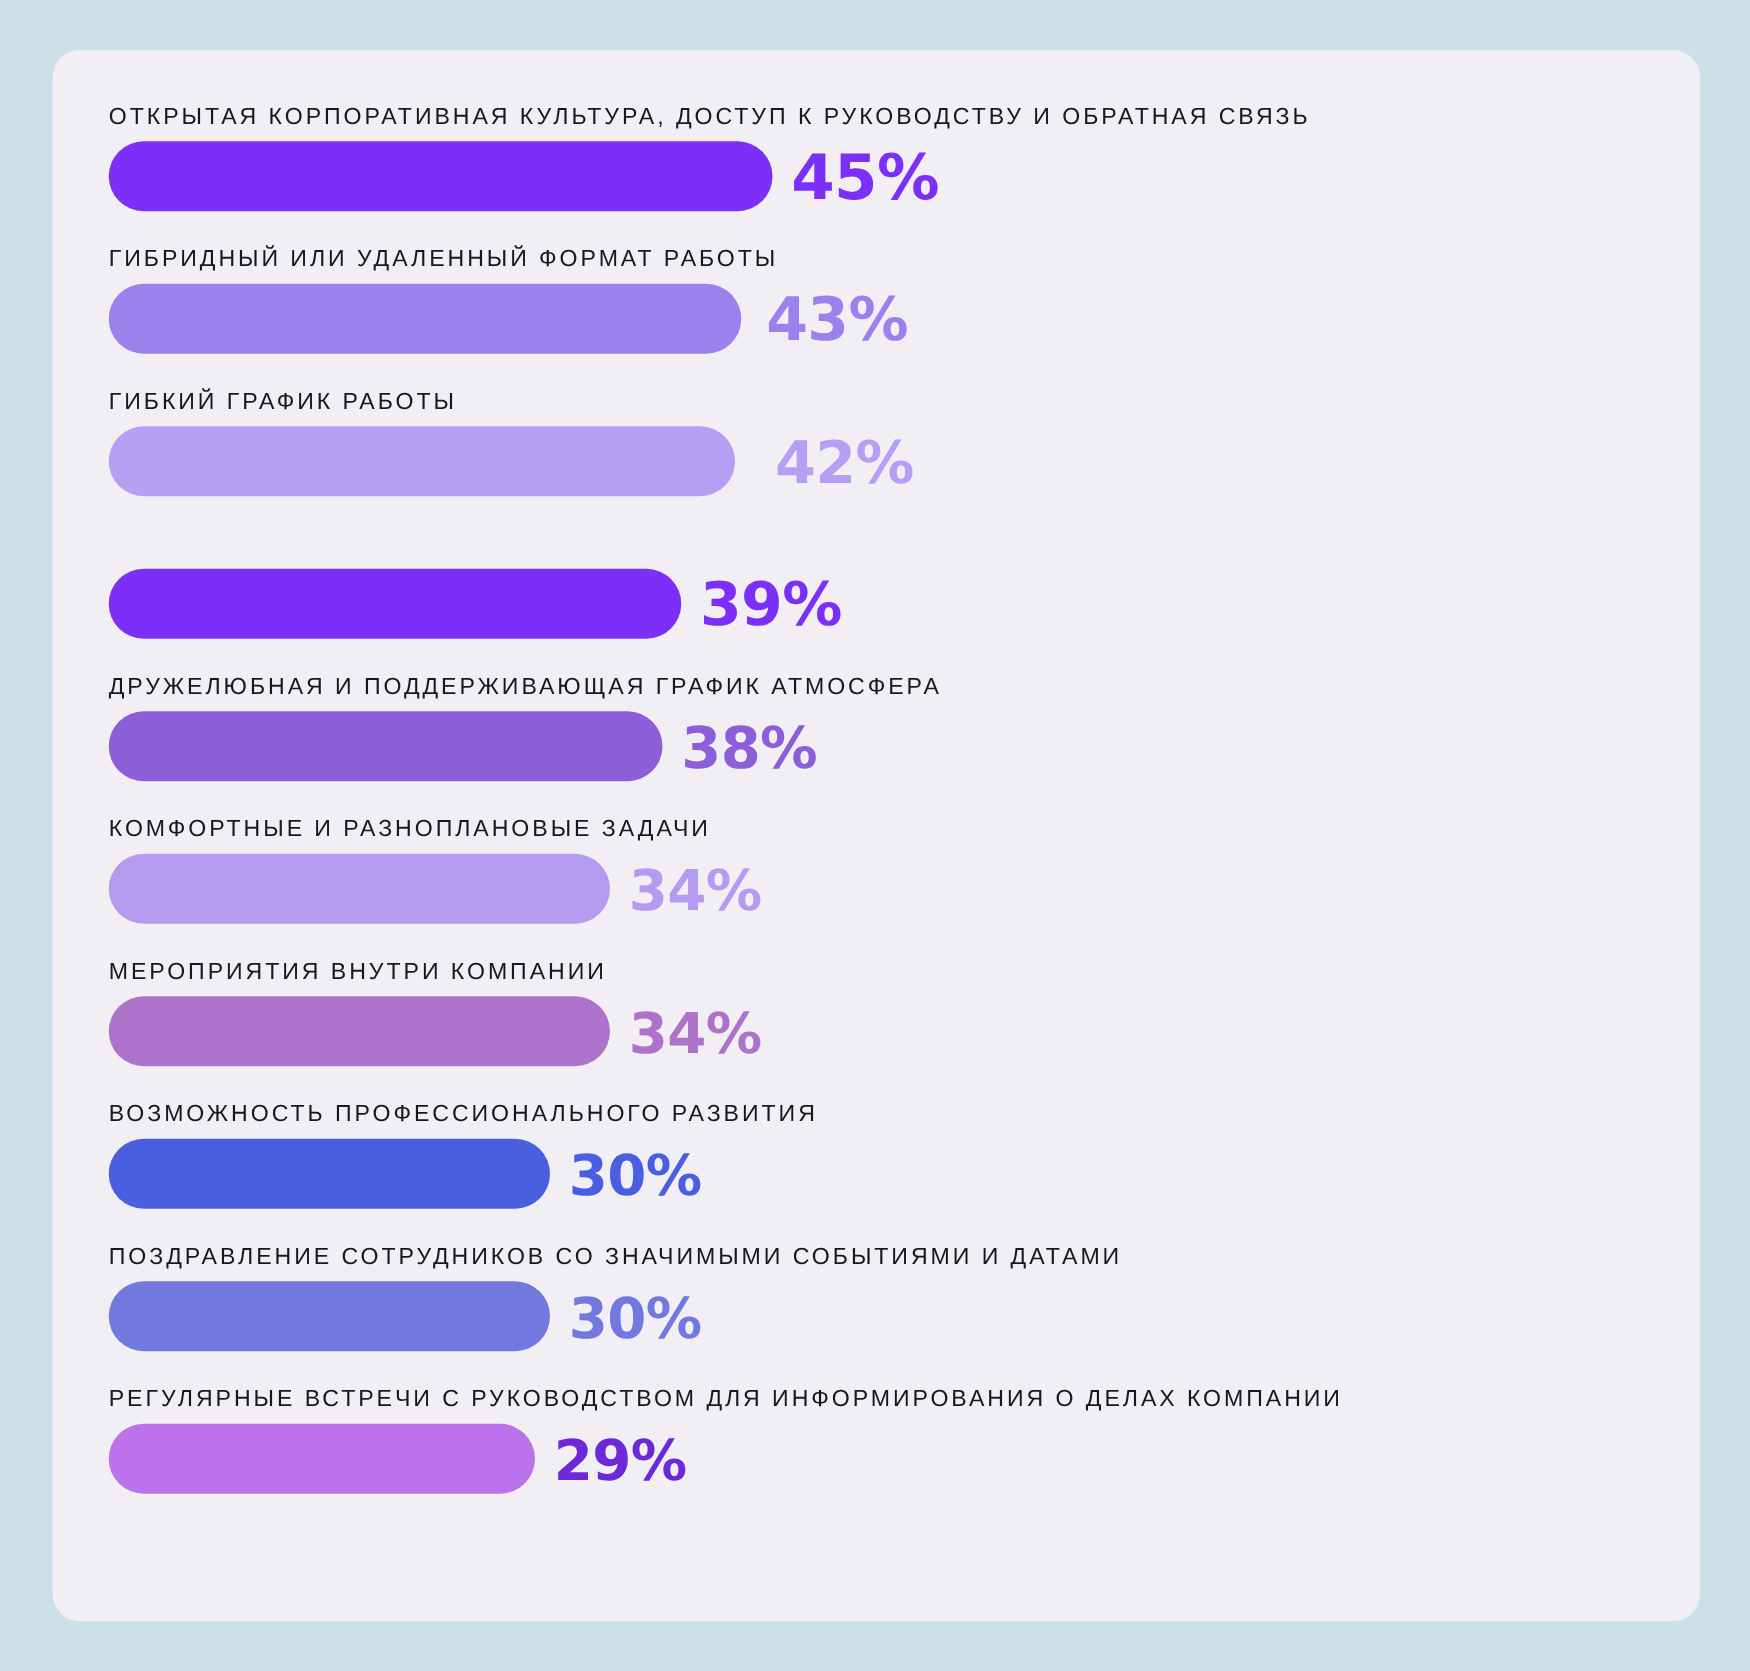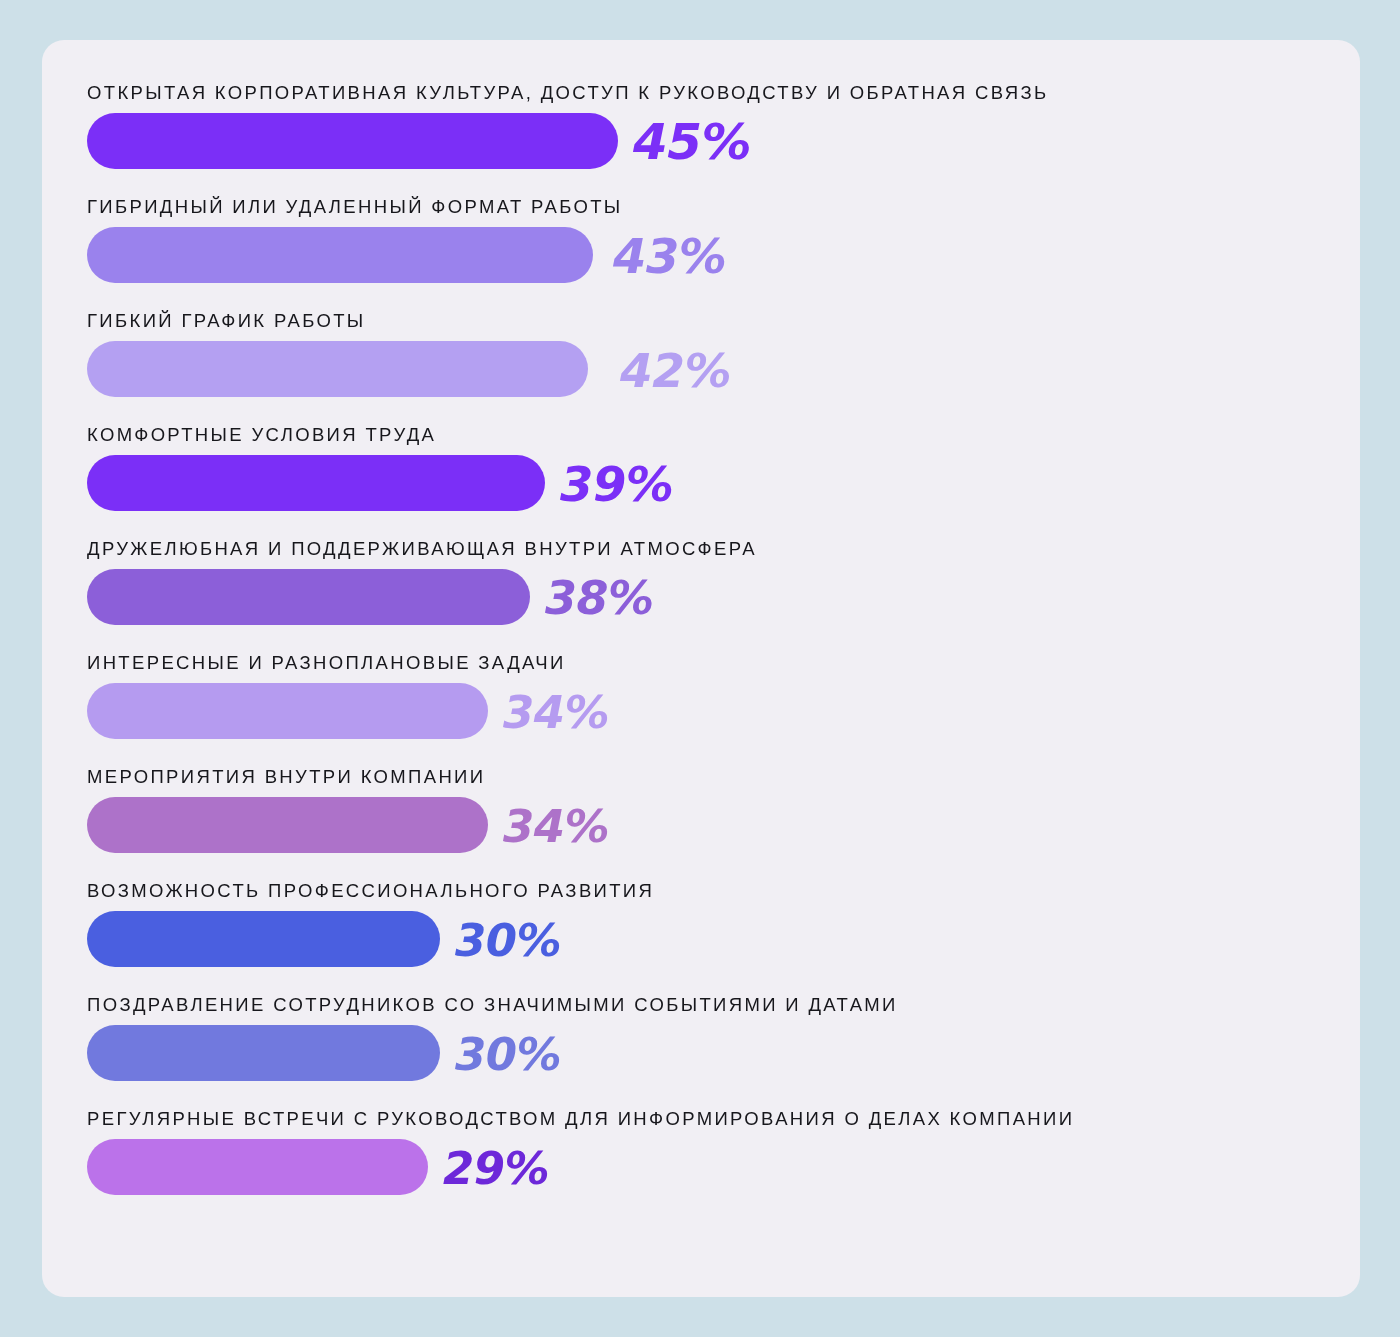--- a/index.html
+++ b/index.html
@@ -52,21 +52,20 @@
     font-family: "Liberation Sans", sans-serif;
   }
 
   .bar-line {
     position: absolute;
     left: 0;
     top: 31px;
     height: 56px;
     display: flex;
     align-items: center;
-    font-style: italic;
   }
 
   .bar-track {
     height: 56px;
     border-radius: 28px;
     flex: none;
   }
 
   .bar-value {
     font-size: 46px;
@@ -100,35 +99,34 @@
         </div>
       </div>
       <div class="bar-row">
         <div class="bar-row-label">ГИБКИЙ ГРАФИК РАБОТЫ</div>
         <div class="bar-line">
           <div class="bar-track" style="width: 501px; background: rgb(180, 160, 242);"></div>
           <div class="bar-value" style="color: rgb(180, 160, 242); font-size: 47px; margin-left: 32px;">42%</div>
         </div>
       </div>
       <div class="bar-row">
-        <div class="bar-row-label">КОМФОРТНЫЕ УСЛОВИЯ ТРУДА</div>
         <div class="bar-line">
           <div class="bar-track" style="width: 458px; background: rgb(123, 47, 247);"></div>
           <div class="bar-value" style="color: rgb(123, 47, 247); font-size: 48px;">39%</div>
         </div>
       </div>
       <div class="bar-row">
-        <div class="bar-row-label">ДРУЖЕЛЮБНАЯ И ПОДДЕРЖИВАЮЩАЯ ВНУТРИ АТМОСФЕРА</div>
+        <div class="bar-row-label">ДРУЖЕЛЮБНАЯ И ПОДДЕРЖИВАЮЩАЯ ГРАФИК АТМОСФЕРА</div>
         <div class="bar-line">
           <div class="bar-track" style="width: 443px; background: rgb(140, 95, 217);"></div>
           <div class="bar-value" style="color: rgb(140, 95, 217); font-size: 46px;">38%</div>
         </div>
       </div>
       <div class="bar-row">
-        <div class="bar-row-label">ИНТЕРЕСНЫЕ И РАЗНОПЛАНОВЫЕ ЗАДАЧИ</div>
+        <div class="bar-row-label">КОМФОРТНЫЕ И РАЗНОПЛАНОВЫЕ ЗАДАЧИ</div>
         <div class="bar-line">
           <div class="bar-track" style="width: 401px; background: rgb(181, 155, 240);"></div>
           <div class="bar-value" style="color: rgb(181, 155, 240); font-size: 45px;">34%</div>
         </div>
       </div>
       <div class="bar-row">
         <div class="bar-row-label">МЕРОПРИЯТИЯ ВНУТРИ КОМПАНИИ</div>
         <div class="bar-line">
           <div class="bar-track" style="width: 401px; background: rgb(173, 114, 201);"></div>
           <div class="bar-value" style="color: rgb(173, 114, 201); font-size: 45px;">34%</div>

